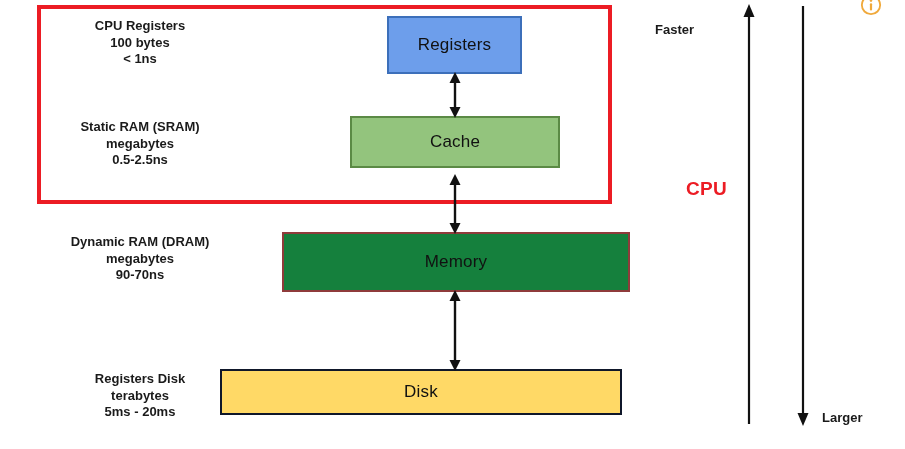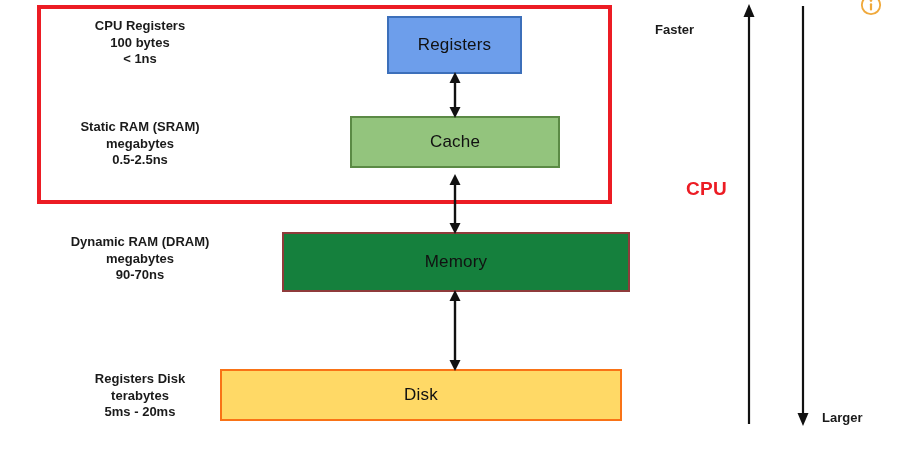--- a/index.html
+++ b/index.html
@@ -74,23 +74,23 @@
     left: 350px; top: 116px; width: 210px; height: 52px;
     background: #93c47d;
     border: 2px solid #5b8a45;
   }
   .hbox.memory {
     left: 282px; top: 232px; width: 348px; height: 60px;
     background: #15803d;
     border: 2px solid #8f3b3b;
   }
   .hbox.disk {
-    left: 220px; top: 369px; width: 402px; height: 52px;
+    left: 220px; top: 369px; width: 402px; height: 46px;
     background: #ffd966;
-    border: 2px solid #f97316;
+    border: 2px solid #0f172a;
   }
 
   
   .connector { position: absolute; }
 
   
   .scale-arrow { position: absolute; }
   .scale-text {
     position: absolute;
     font-size: 13px;

